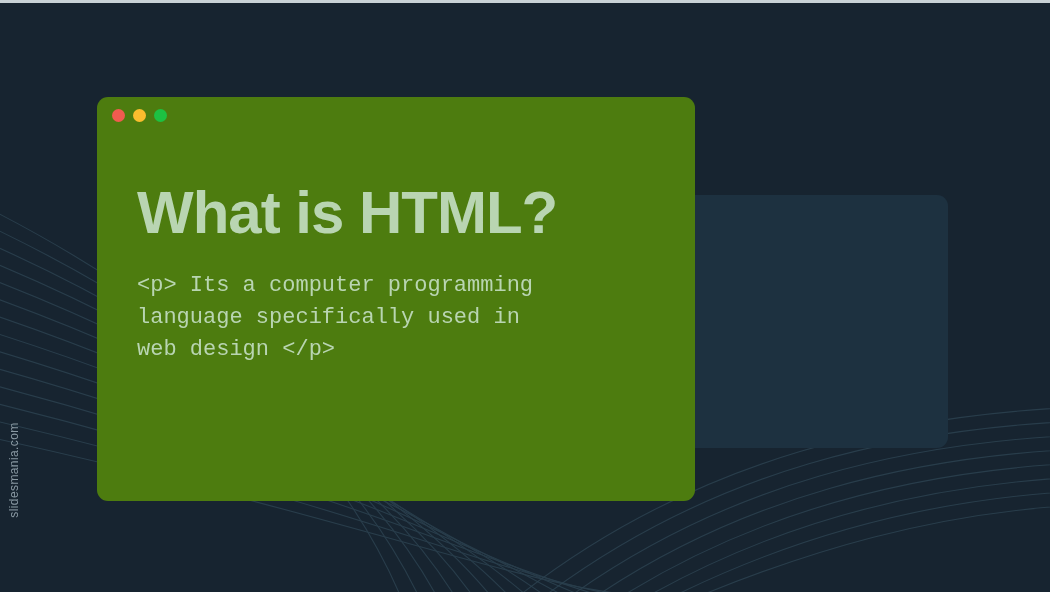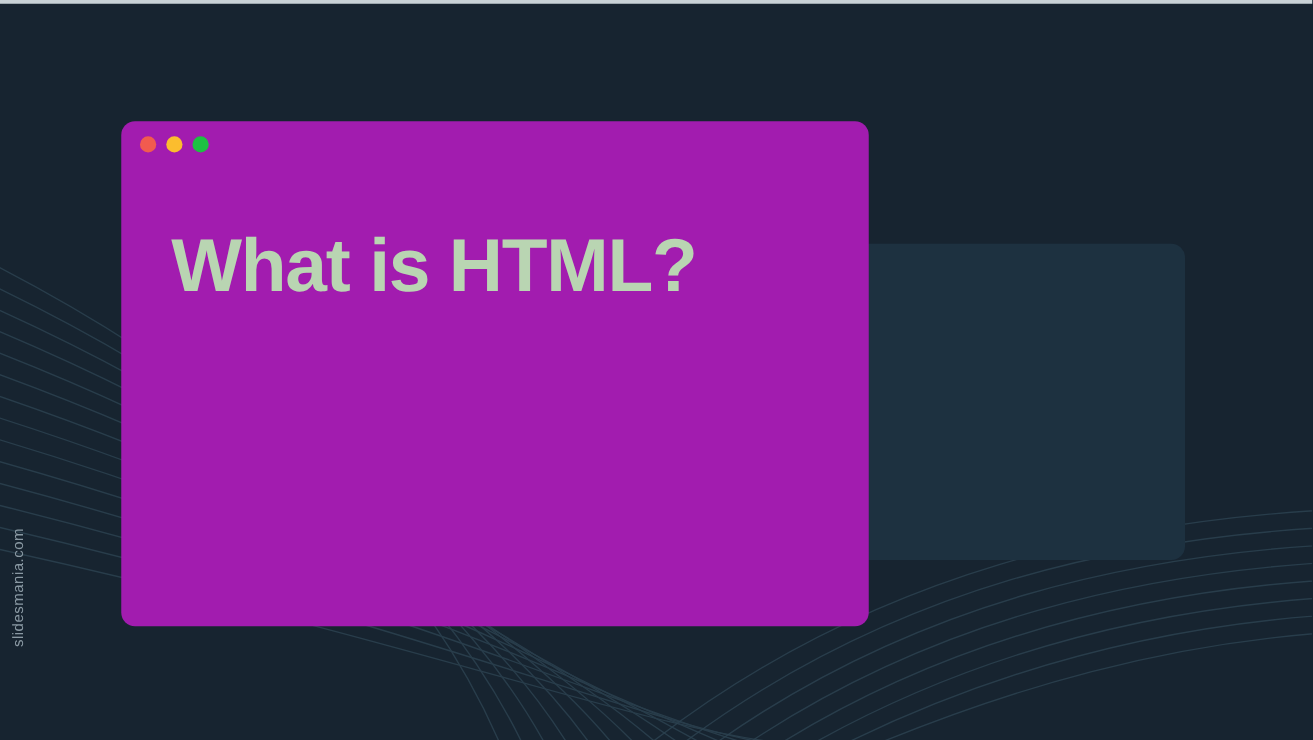--- a/index.html
+++ b/index.html
@@ -48,21 +48,21 @@
   }
   #back-window {
     left:608px; top:192px;
     width:340px; height:253px;
     background:#1d3140;
     z-index:3;
   }
   #front-window {
     left:97px; top:94px;
     width:598px; height:404px;
-    background:#a21caf;
+    background:#4d7c0f;
     z-index:4;
   }
 
   .dots {
     position:absolute;
     display:flex;
     gap:8px;
     align-items:center;
   }
   #front-dots { left:15px; top:12px; }
@@ -150,17 +150,20 @@
   <div id="front-window" class="window">
     <div id="front-dots" class="dots">
       <span class="dot red"></span>
       <span class="dot yellow"></span>
       <span class="dot green"></span>
     </div>
 
     <div id="front-content">
       <h1 id="slide-title">What is HTML?</h1>
 
+      <div id="code-paragraph" class="mono-block">&lt;p&gt; Its a computer programming
+language specifically used in
+web design &lt;/p&gt;</div>
 
     </div>
   </div>
 
 </div>
 
 </body></html>

